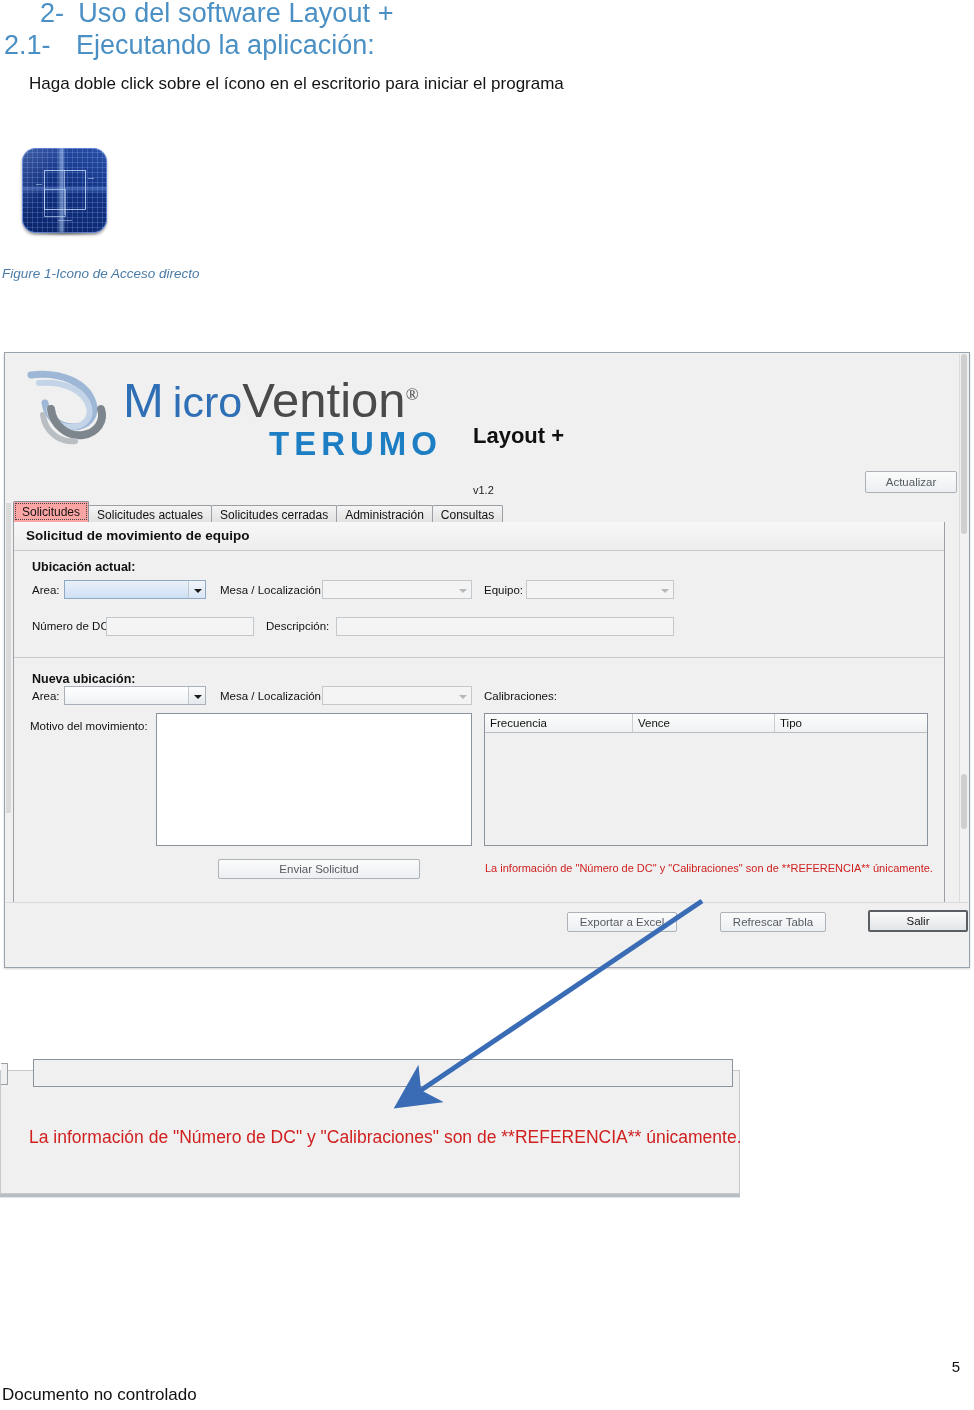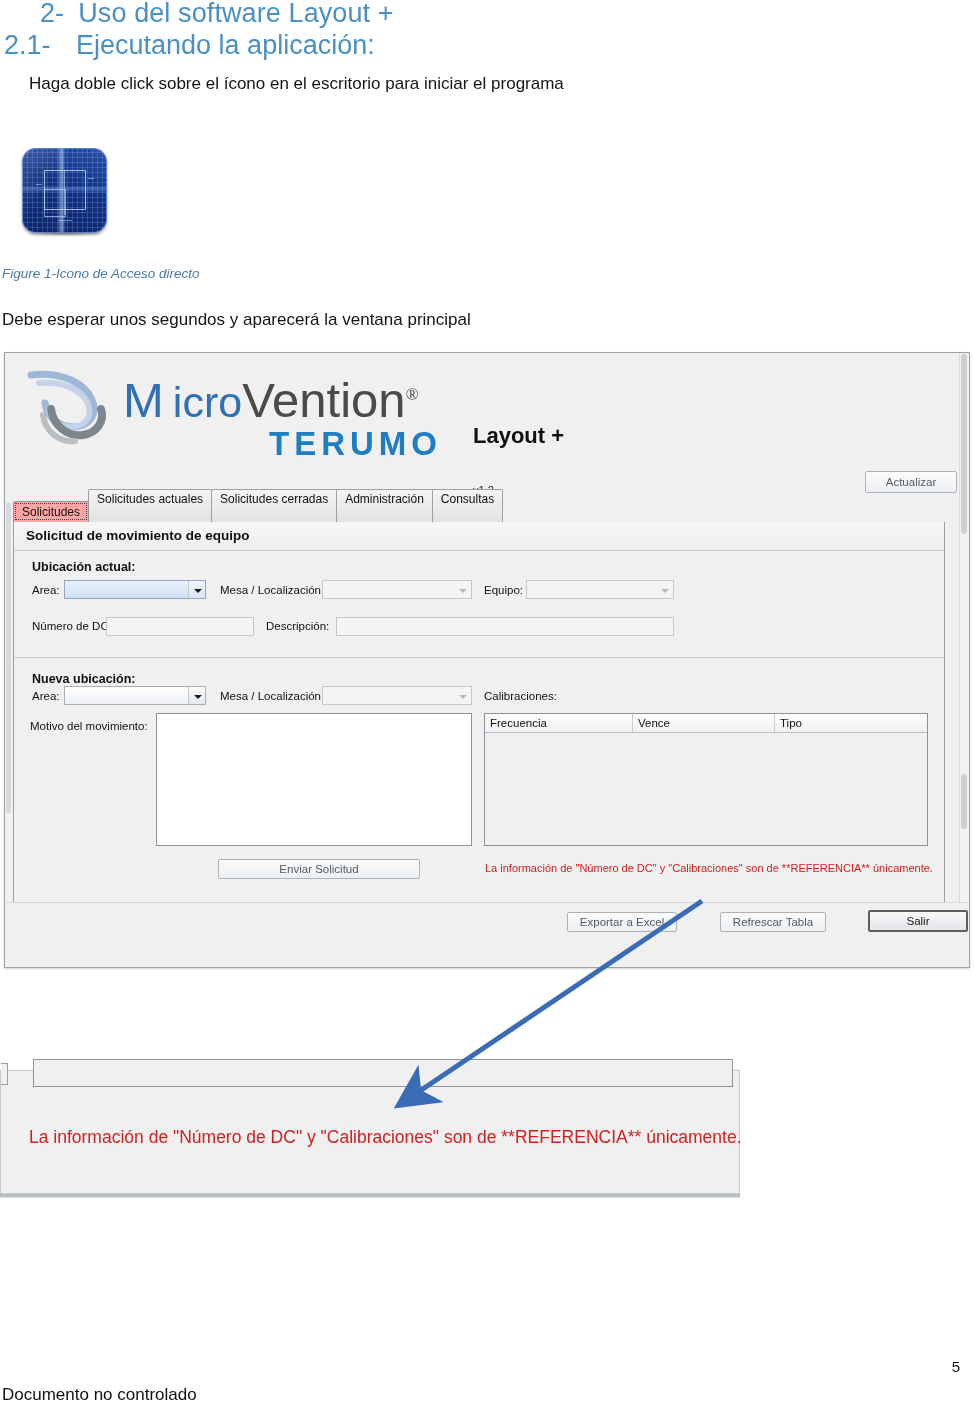--- a/index.html
+++ b/index.html
@@ -85,21 +85,21 @@
   .vers{position:absolute;left:462px;top:94px;font-size:11px;color:#222;white-space:nowrap;margin-top:31px;}
 
   .btn{font-family:"Liberation Sans",sans-serif;font-size:11.5px;background:linear-gradient(to bottom,#fbfbfb,#eceff2);
     border:1px solid #adb2b8;border-radius:2px;color:#555b61;text-align:center;box-sizing:border-box;cursor:default;}
   .btn.enabled{color:#151515;}
   .btn.default{border:2px solid #5b5f64;background:linear-gradient(to bottom,#fafafa,#e2e5e8);}
   .btn-actualizar{position:absolute;right:12px;top:118px;width:92px;height:22px;line-height:20px;}
 
   
   .tabs{position:absolute;left:8px;top:148px;height:21px;display:flex;align-items:flex-end;}
-  .tab{height:33px;line-height:18px;padding:0 8px;font-size:12px;color:#111;
+  .tab{height:17px;line-height:18px;padding:0 8px;font-size:12px;color:#111;
     border:1px solid #9aa0a6;border-bottom:none;border-radius:2px 2px 0 0;
     background:linear-gradient(to bottom,#f4f4f4,#e2e2e2);margin-right:-1px;box-sizing:border-box;}
   .tab.active{background:#fca5a5;height:21px;line-height:20px;border-color:#8d9399;position:relative;z-index:3;
     outline:1px dotted #444;outline-offset:-3px;}
 
   
   .panel{position:absolute;left:8px;top:169px;width:932px;height:383px;background:#f0f0f0;
     border:1px solid #9aa0a6;border-top:none;box-sizing:border-box;}
   .panelhdr{position:absolute;left:0;top:0;width:100%;height:29px;
     background:linear-gradient(to bottom,#f7f7f7,#ededed);border-bottom:1px solid #c7ccd1;box-sizing:border-box;}
@@ -178,21 +178,20 @@
     <div class="r2"></div>
     <div class="r3"></div>
     <div class="tick" style="left:14px;top:36px;width:6px;height:1px;"></div>
     <div class="tick" style="left:66px;top:30px;width:6px;height:1px;"></div>
     <div class="tick" style="left:36px;top:72px;width:14px;height:1px;"></div>
   </div>
   <div class="iconshadow"></div>
 
   <div class="figcap">Figure 1-Icono de Acceso directo</div>
 
-  <div class="para p2">Debe esperar unos segundos y aparecerá la ventana principal</div>
 
   <div class="win">
 
 
     <div class="winbody">
 
       <div class="lrail"></div>
       <div class="vscroll">
         <div class="thumb"></div>
         <div class="thumb2"></div>

